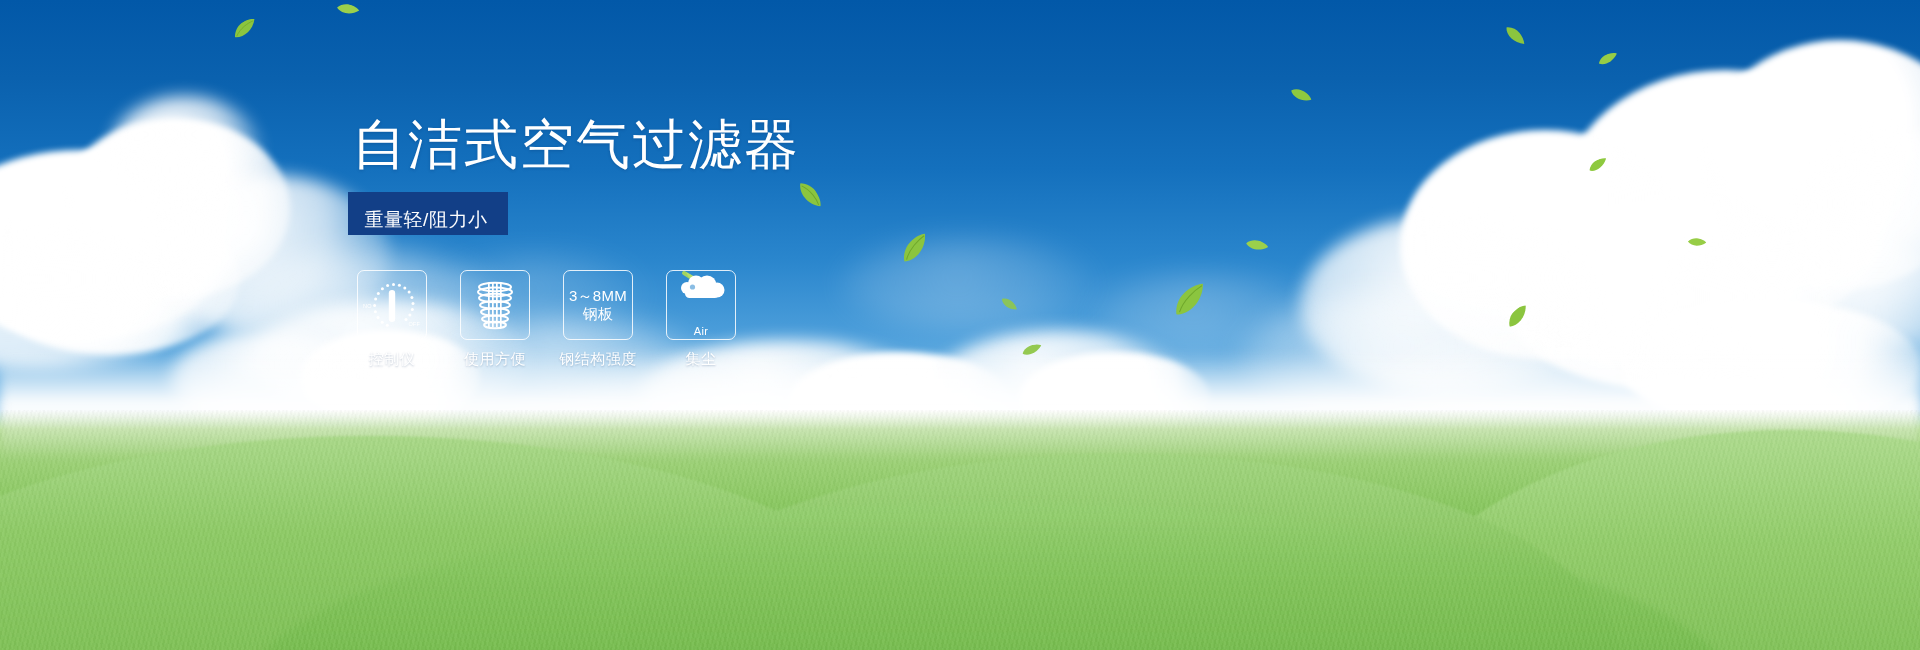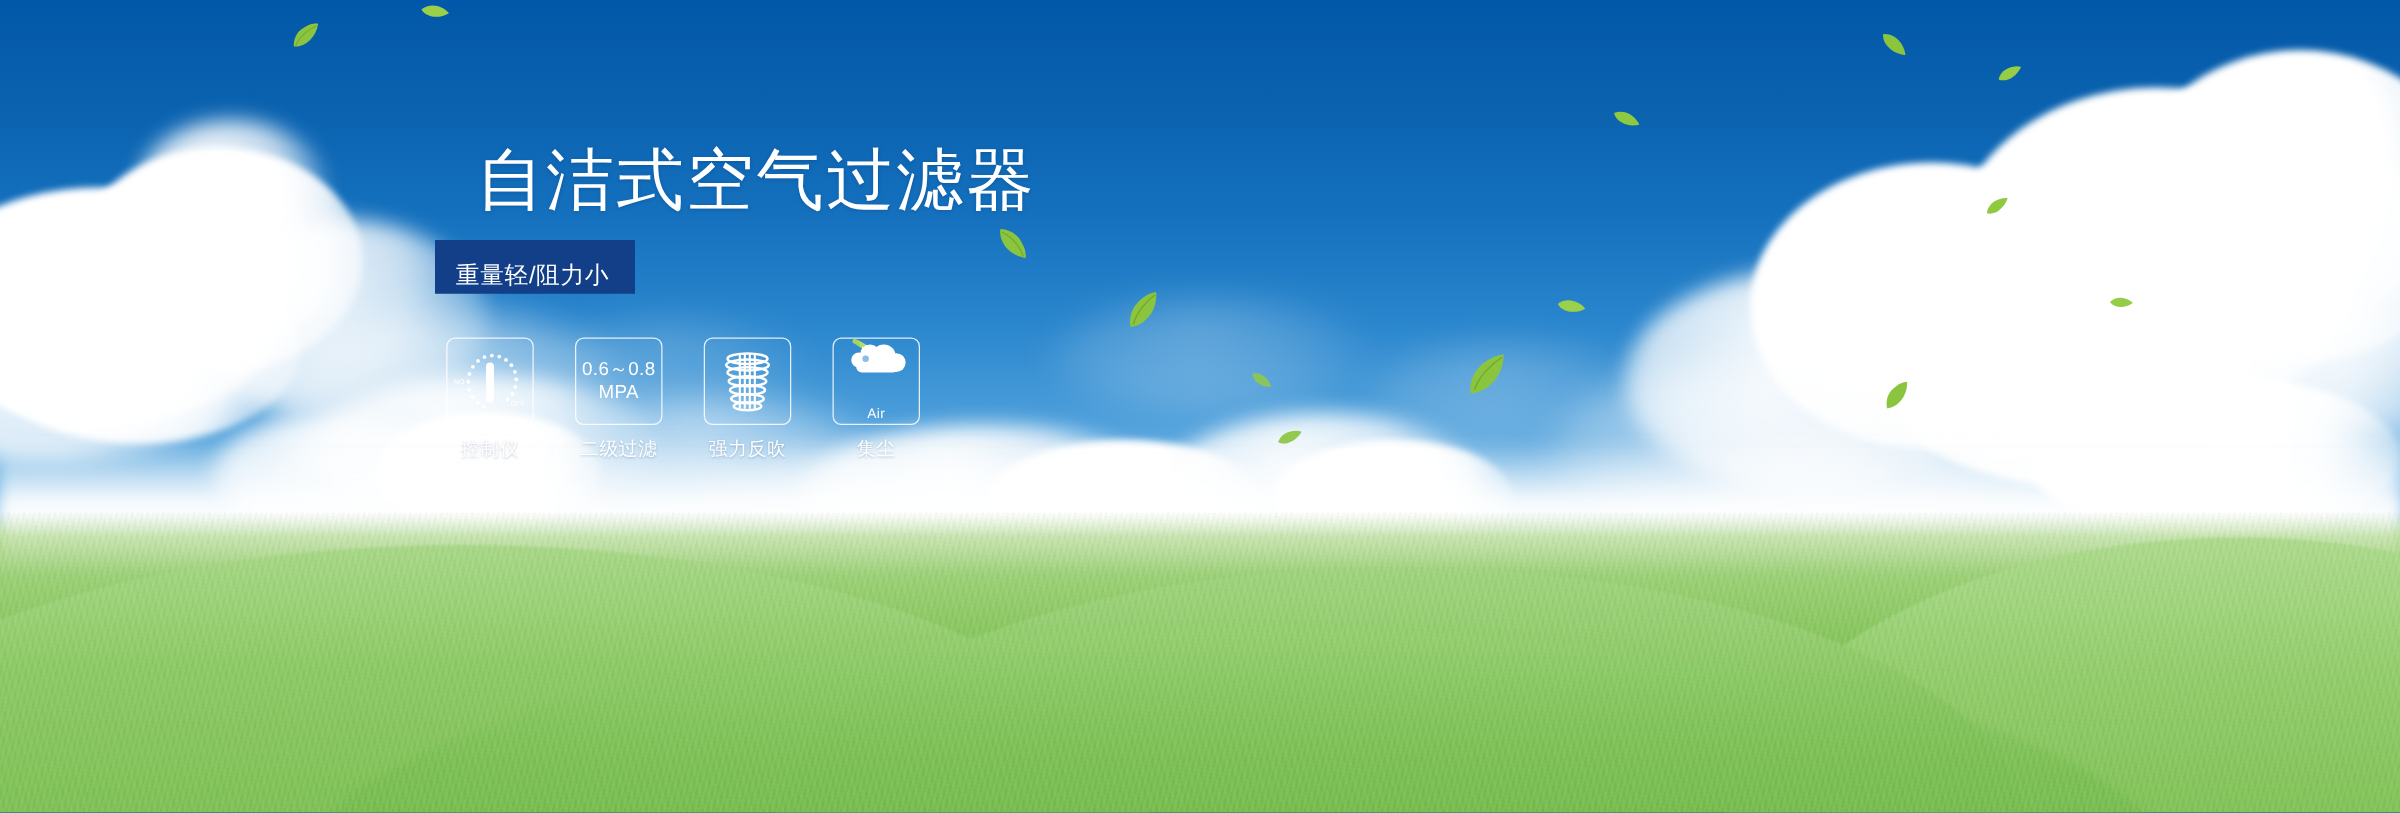--- a/index.html
+++ b/index.html
@@ -106,21 +106,20 @@
   .title{
     position:absolute;
     left:352px; top:113px;
     font-size:54px;
     line-height:62px;
     letter-spacing:2px;
     color:#ffffff;
     font-weight:400;
     white-space:nowrap;
     text-shadow:0 1px 3px rgba(0,40,90,.25);
-    margin-left:29px;
   }
 
   .tags{
     position:absolute; left:348px; top:192px;
     display:flex; align-items:stretch; height:43px;
   }
   .tag{
     display:flex; align-items:center; justify-content:center;
     font-size:19px; letter-spacing:.5px; white-space:nowrap;
   }
@@ -336,27 +335,20 @@
                 <rect x="25.8" y="13" width="6.4" height="32" rx="3.2"></rect>
               </g>
             </svg>
             <span class="dial-no">NO</span>
             <span class="dial-off">OFF</span>
           </div>
         </div>
         <div class="flabel">控制仪</div>
       </div>
 
-      <div class="feature">
-        <div class="fbox">
-          <div class="ftext">0.6～0.8</div>
-          <div class="ftext">MPA</div>
-        </div>
-        <div class="flabel">二级过滤</div>
-      </div>
 
       <div class="feature">
         <div class="fbox">
           <span>
             <svg width="46" height="50" viewBox="0 0 46 50">
               <g fill="none" stroke="#ffffff">
                 <ellipse cx="23" cy="7" rx="16" ry="4.2" stroke-width="2"></ellipse>
                 <ellipse cx="23" cy="12" rx="17" ry="4.4" stroke-width="2"></ellipse>
                 <ellipse cx="23" cy="18" rx="16" ry="4.2" stroke-width="2"></ellipse>
                 <ellipse cx="23" cy="25" rx="15" ry="4.0" stroke-width="2"></ellipse>
@@ -366,23 +358,30 @@
               </g>
               <g fill="#ffffff">
                 <rect x="16" y="4" width="1.7" height="43"></rect>
                 <rect x="20" y="3" width="1.7" height="44"></rect>
                 <rect x="24" y="3" width="1.7" height="44"></rect>
                 <rect x="28" y="4" width="1.7" height="43"></rect>
               </g>
             </svg>
           </span>
         </div>
-        <div class="flabel">强力反吹</div>
+        <div class="flabel">使用方便</div>
       </div>
 
+      <div class="feature">
+        <div class="fbox">
+          <div class="ftext">3～8MM</div>
+          <div class="ftext">钢板</div>
+        </div>
+        <div class="flabel">钢结构强度</div>
+      </div>
 
       <div class="feature">
         <div class="fbox">
           <span>
             <svg width="54" height="34" viewBox="0 0 54 34">
               <path d="M10 3 C18 8 24 12 30 15" stroke="#a9d85a" stroke-width="4" stroke-linecap="round" fill="none" opacity=".95"></path>
               <path d="M12 2 C20 6 26 10 31 14 C24 17 16 12 12 2Z" fill="#b4dd6b"></path>
               <g fill="#ffffff">
                 <circle cx="13" cy="18" r="6"></circle>
                 <circle cx="22" cy="13.5" r="8"></circle>

